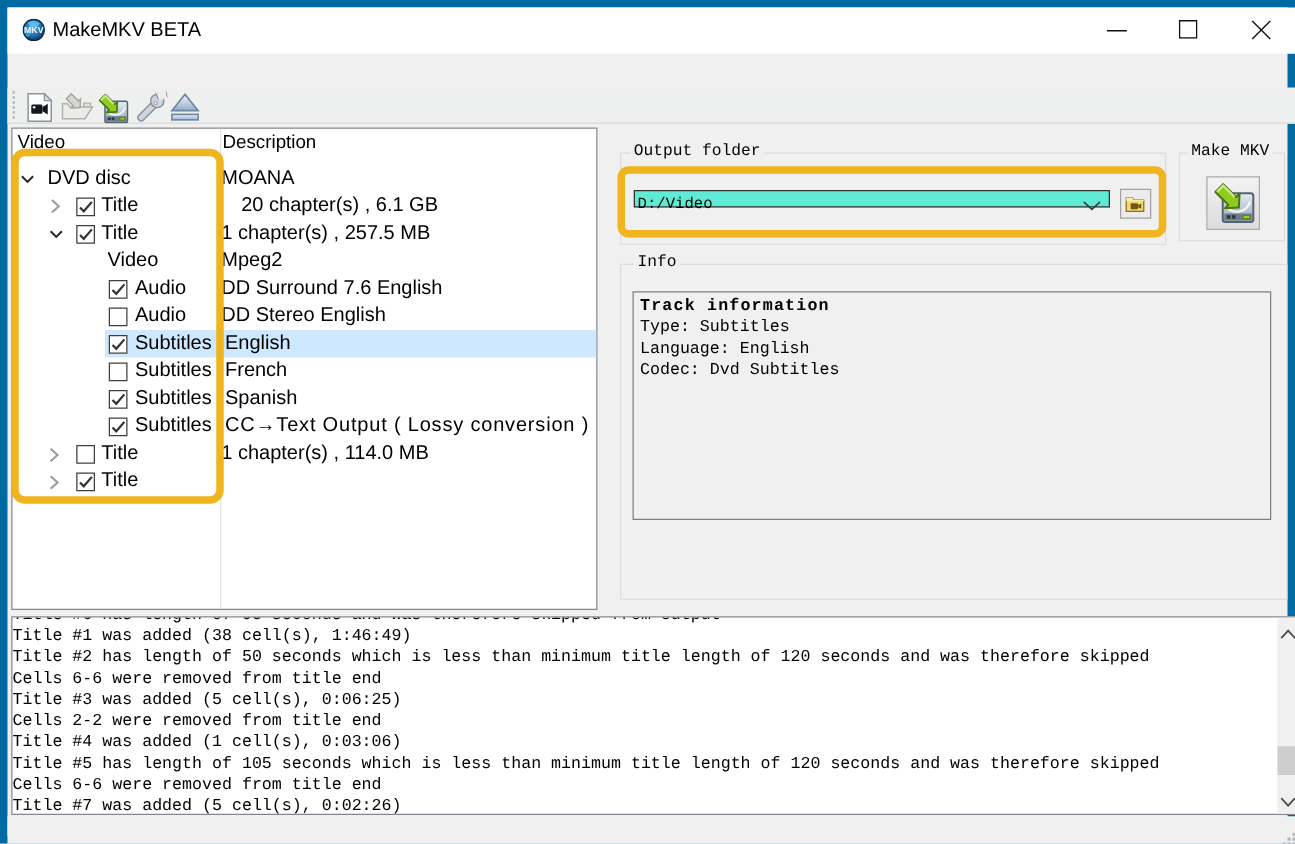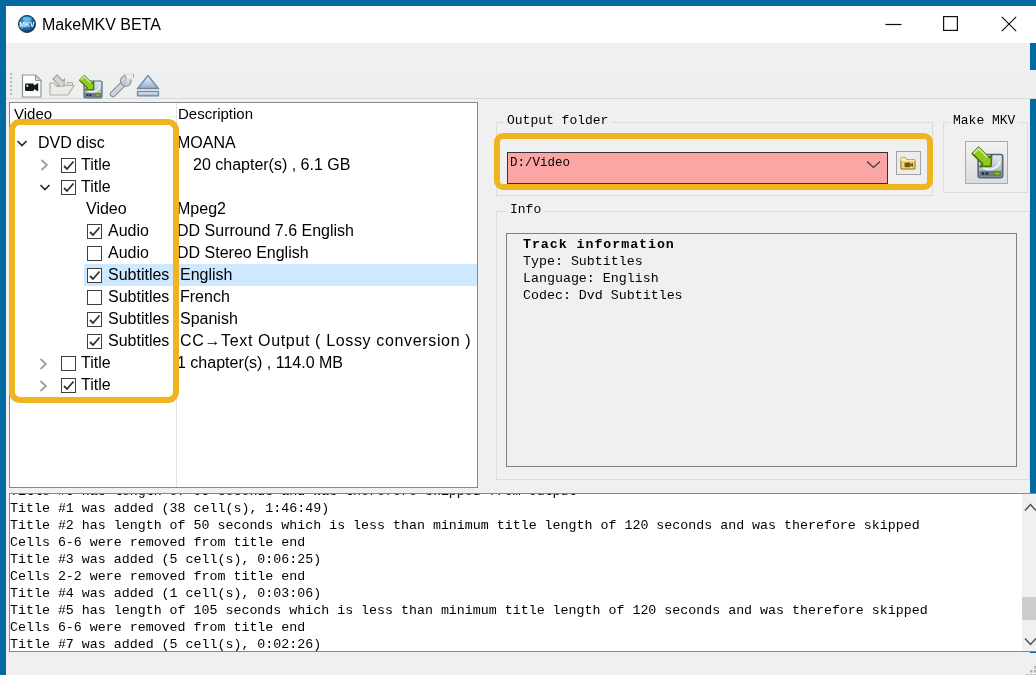--- a/index.html
+++ b/index.html
@@ -25,26 +25,26 @@
 .t { position:absolute; white-space:nowrap; }
 .cb { position:absolute; width:15px; height:15px; background:#fff; border:1.5px solid #3f3f3f; }
 .chev { position:absolute; }
 #yellow-l { position:absolute; left:3px; top:113px; width:170px; height:284px; border:6px solid #f0b41e; border-radius:11px; }
 
 .group { position:absolute; border:1px solid #dcdcdc; }
 .glabel { position:absolute; top:-10px; background:#f0f0f0; padding:0 3px; font-family:"Liberation Mono", monospace; font-size:13px; font-weight:normal; white-space:nowrap; }
 #g-out   { left:490px; top:116px; width:437px; height:74px; }
 #g-make  { left:937px; top:116px; width:85px;  height:71px; }
 #g-info  { left:490px; top:205px; width:534px; height:269px; }
-#combo { position:absolute; left:501px; top:146px; width:381px; height:32px; background:#fca5a5; border:1px solid #333333; }
+#combo { position:absolute; left:501px; top:146px; width:381px; height:14px; background:#5eead4; border:1px solid #333333; }
 #combo .txt { position:absolute; left:2px; top:3px; font-family:"Liberation Mono", monospace; font-size:12.5px; }
 #folderbtn { position:absolute; left:890px; top:145px; width:25px; height:24px; background:#ececec; border:1px solid #a2a2a2; }
 #yellow-r { position:absolute; left:488px; top:127px; width:439px; height:57px; border:6px solid #f0b41e; border-radius:9px; }
 #makebtn { position:absolute; left:959px; top:135px; width:43px; height:43px; border:1px solid #ababab; background:linear-gradient(#f2f2f2,#dcdcdc); }
-#infobox { position:absolute; left:500px; top:227px; width:511px; height:234px; border:1px solid #7f7f7f; background:#f0f0f0;padding-left:11px; }
+#infobox { position:absolute; left:500px; top:227px; width:511px; height:183px; border:1px solid #7f7f7f; background:#f0f0f0; }
 #infobox pre { font-family:"Liberation Mono", monospace; font-size:13.3px; line-height:17px; margin:2px 0 0 5px; }
 
 #log { position:absolute; left:3px; top:487px; width:1031px; height:159px; background:#ffffff; border:1px solid #828790; overflow:hidden;text-decoration:underline; }
 #log pre { position:absolute; left:0px; top:-11px; font-family:"Liberation Mono", monospace; font-size:13.3px; line-height:17px; }
 #vsb { position:absolute; right:0; top:0; width:17px; height:157px; background:#f0f0f0; }
 #vsb .thumb { position:absolute; left:0; top:103px; width:17px; height:23px; background:#cdcdcd; }
 
 #status { position:absolute; left:0; top:647px; width:1034px; height:27px; background:#f0f0f0; }
 </style>
 </head>
@@ -168,20 +168,21 @@
     <span class="t" style="left:183px;top:51px;line-height:22px;">20 chapter(s) , 6.1 GB</span>
     <svg class="chev" style="left:29px;top:80px;" width="12" height="9">
         <polyline points="1.5,2 6,6.5 10.5,2" fill="none" stroke="#262626" stroke-width="1.6"></polyline>
       </svg>
     <div class="cb" style="left:51px;top:77px;">
         <svg width="13" height="13" style="position:absolute;left:-0.5px;top:-0.5px;">
           <polyline points="2,7 5,10 11.5,2.5" fill="none" stroke="#333333" stroke-width="1.8"></polyline>
         </svg>
       </div>
     <span class="t" style="left:71px;top:73px;line-height:22px;">Title</span>
+    <span class="t" style="left:167px;top:73px;line-height:22px;">1 chapter(s) , 257.5 MB</span>
     <span class="t" style="left:76px;top:95px;line-height:22px;">Video</span>
     <span class="t" style="left:167px;top:95px;line-height:22px;">Mpeg2</span>
     <div class="cb" style="left:77px;top:121px;">
         <svg width="13" height="13" style="position:absolute;left:-0.5px;top:-0.5px;">
           <polyline points="2,7 5,10 11.5,2.5" fill="none" stroke="#333333" stroke-width="1.8"></polyline>
         </svg>
       </div>
     <span class="t" style="left:98px;top:117px;line-height:22px;">Audio</span>
     <span class="t" style="left:167px;top:117px;line-height:22px;">DD Surround 7.6 English</span>
     <div class="cb" style="left:77px;top:143px;"></div>

